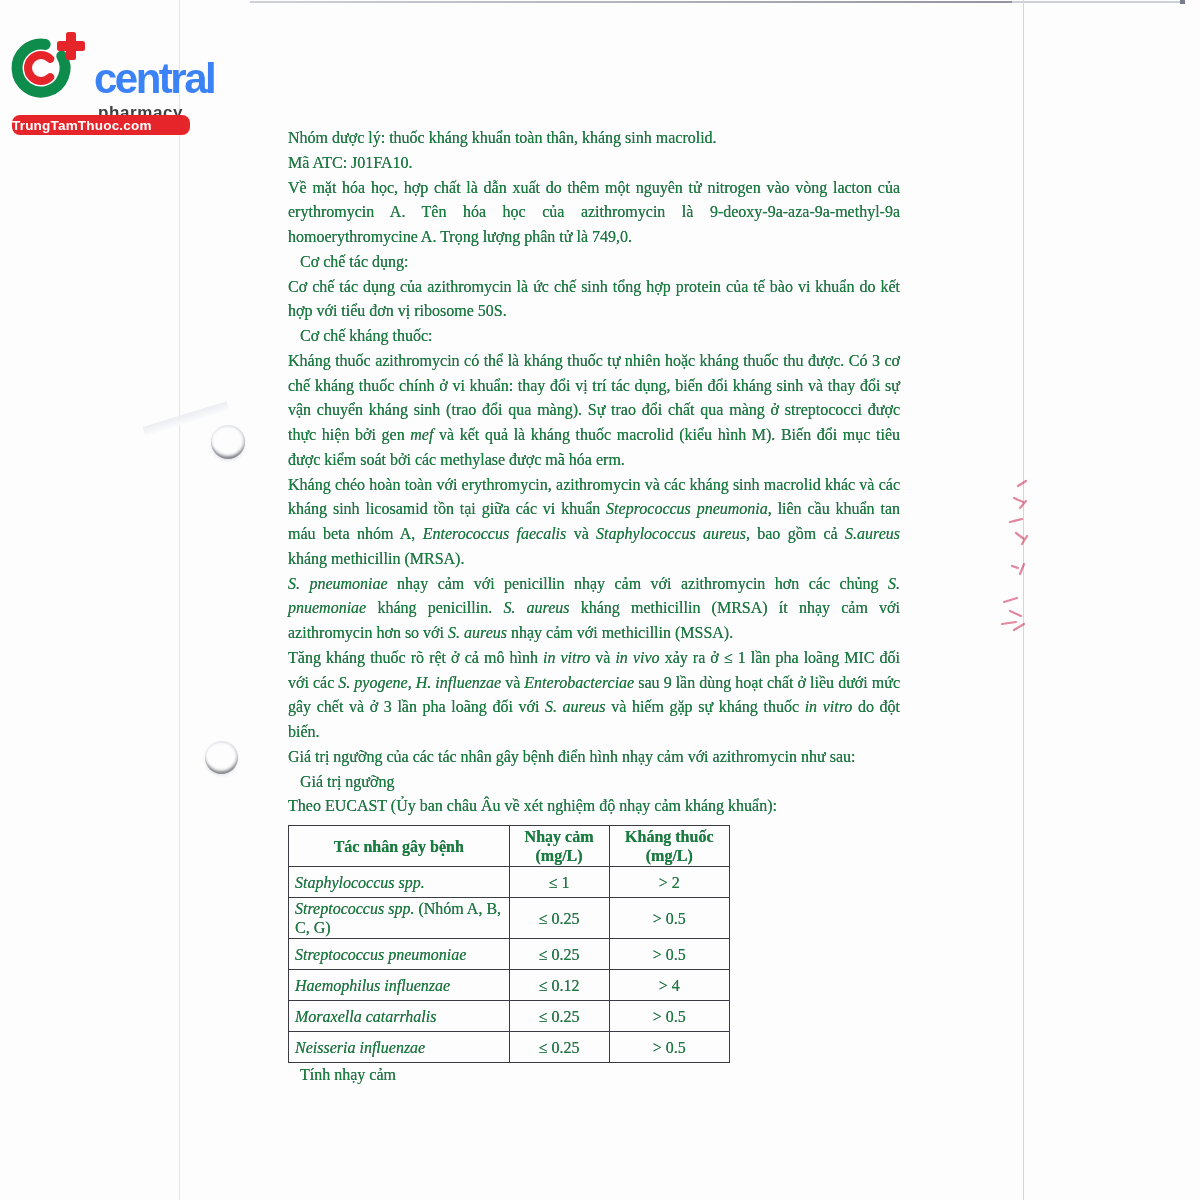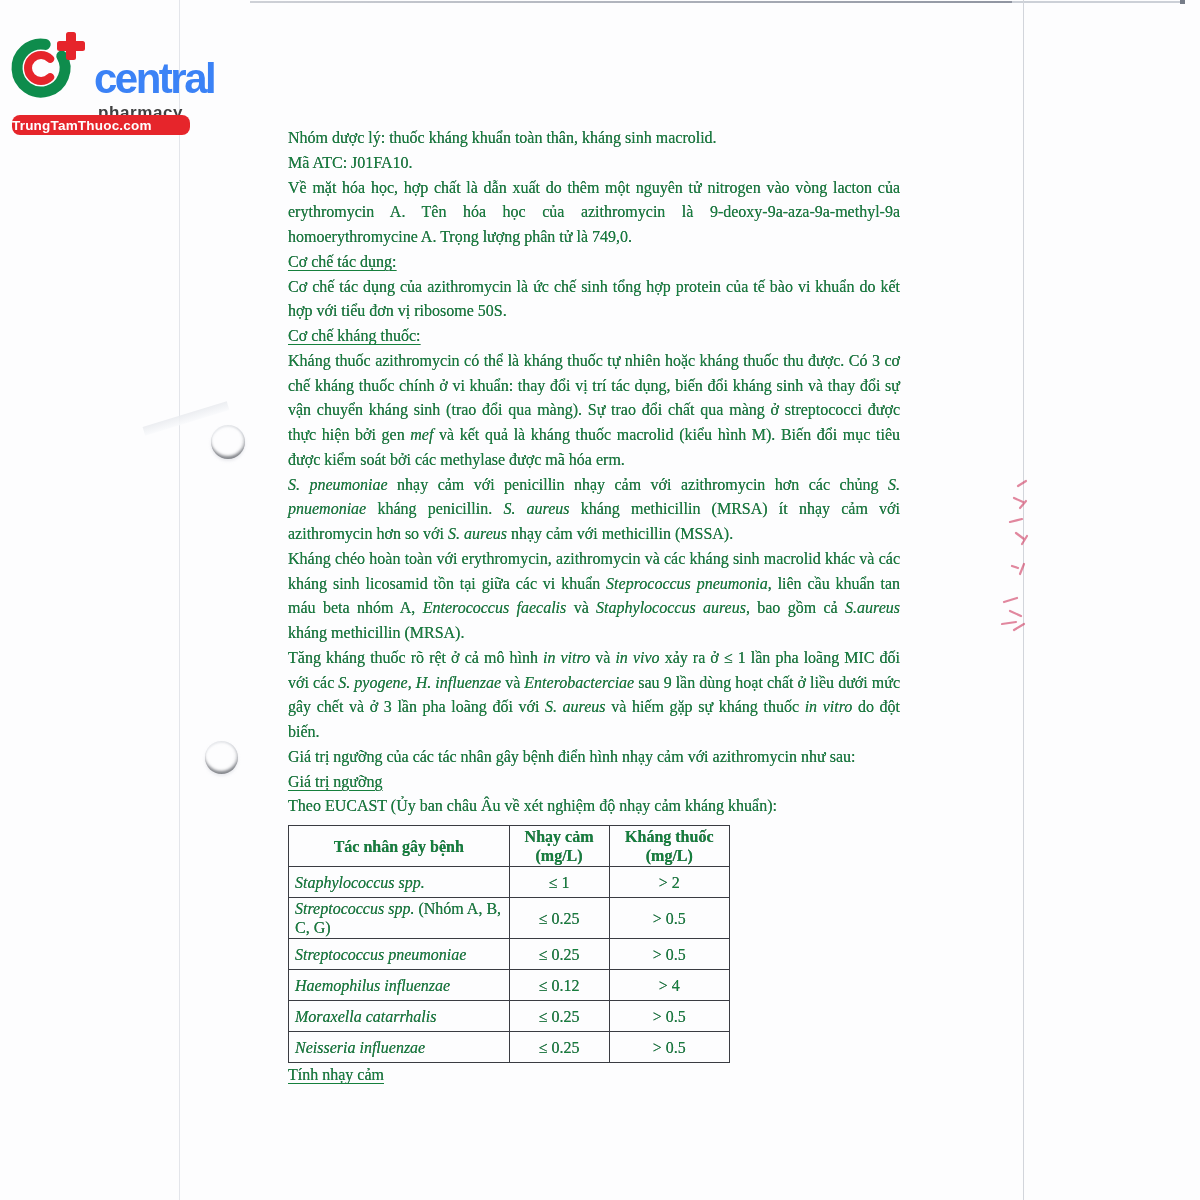--- a/index.html
+++ b/index.html
@@ -32,21 +32,21 @@
   .hole2{left:205px;top:741px;width:33px;height:33px;}
   .fold{position:absolute;left:142px;top:414px;width:88px;height:9px;
         background:linear-gradient(to bottom,#e9ebef,#f9fafc);transform:rotate(-17deg);opacity:.85;}
   
   .pen-marks{position:absolute;left:996px;top:478px;}
   
   .doc{position:absolute;left:288px;top:126px;width:612px;color:#15803d;
        font-size:16px;line-height:24.75px;text-align:justify;
        text-shadow:0 0 .3px rgba(38,42,52,.75);}
   .doc p{margin:0;}
-  .doc .u{text-decoration:underline;text-underline-offset:3px;text-decoration-thickness:1.1px;}
+  .doc .u{text-underline-offset:3px;text-decoration-thickness:1.1px;margin-left:12px;}
   .doc i{font-style:italic;}
   
   table.breakpoints{border-collapse:collapse;width:442px;margin-top:6px;
                     line-height:19px;font-size:16px;}
   table.breakpoints th, table.breakpoints td{border:1.4px solid #3a3c42;}
   table.breakpoints th{font-weight:bold;text-align:center;height:27px;padding:1px 4px;}
   table.breakpoints td{height:28px;padding:1px 6px;}
   td.pathogen-cell{text-align:left;padding-left:8px;}
   td.pathogen-cell i{font-style:italic;}
   td.val{text-align:center;}
@@ -100,22 +100,22 @@
 
   <div class="doc">
     <div id="doc-text">
         <p><span>Nhóm dược lý: thuốc kháng khuẩn toàn thân, kháng sinh macrolid.</span></p>
         <p><span>Mã ATC: J01FA10.</span></p>
         <p><span>Về mặt hóa học, hợp chất là dẫn xuất do thêm một nguyên tử nitrogen vào vòng lacton của erythromycin A. Tên hóa học của azithromycin là 9-deoxy-9a-aza-9a-methyl-9a homoerythromycine A. Trọng lượng phân tử là 749,0.</span></p>
         <p><span class="u">Cơ chế tác dụng:</span></p>
         <p><span>Cơ chế tác dụng của azithromycin là ức chế sinh tổng hợp protein của tế bào vi khuẩn do kết hợp với tiểu đơn vị ribosome 50S.</span></p>
         <p><span class="u">Cơ chế kháng thuốc:</span></p>
         <p><span>Kháng thuốc azithromycin có thể là kháng thuốc tự nhiên hoặc kháng thuốc thu được. Có 3 cơ chế kháng thuốc chính ở vi khuẩn: thay đổi vị trí tác dụng, biến đổi kháng sinh và thay đổi sự vận chuyển kháng sinh (trao đổi qua màng). Sự trao đổi chất qua màng ở streptococci được thực hiện bởi gen </span><i>mef</i><span> và kết quả là kháng thuốc macrolid (kiểu hình M). Biến đổi mục tiêu được kiểm soát bởi các methylase được mã hóa erm.</span></p>
+        <p><span>Kháng chéo hoàn toàn với erythromycin, azithromycin và các kháng sinh macrolid khác và các kháng sinh licosamid tồn tại giữa các vi khuẩn </span><i>Steprococcus pneumonia</i><span>, liên cầu khuẩn tan máu beta nhóm A, </span><i>Enterococcus faecalis</i><span> và </span><i>Staphylococcus aureus</i><span>, bao gồm cả </span><i>S.aureus</i><span> kháng methicillin (MRSA).</span></p>
         <p><i>S. pneumoniae</i><span> nhạy cảm với penicillin nhạy cảm với azithromycin hơn các chủng </span><i>S. pnuemoniae</i><span> kháng penicillin. </span><i>S. aureus</i><span> kháng methicillin (MRSA) ít nhạy cảm với azithromycin hơn so với </span><i>S. aureus</i><span> nhạy cảm với methicillin (MSSA).</span></p>
-        <p><span>Kháng chéo hoàn toàn với erythromycin, azithromycin và các kháng sinh macrolid khác và các kháng sinh licosamid tồn tại giữa các vi khuẩn </span><i>Steprococcus pneumonia</i><span>, liên cầu khuẩn tan máu beta nhóm A, </span><i>Enterococcus faecalis</i><span> và </span><i>Staphylococcus aureus</i><span>, bao gồm cả </span><i>S.aureus</i><span> kháng methicillin (MRSA).</span></p>
         <p><span>Tăng kháng thuốc rõ rệt ở cả mô hình </span><i>in vitro</i><span> và </span><i>in vivo</i><span> xảy ra ở ≤ 1 lần pha loãng MIC đối với các </span><i>S. pyogene</i><span>, </span><i>H. influenzae</i><span> và </span><i>Enterobacterciae</i><span> sau 9 lần dùng hoạt chất ở liều dưới mức gây chết và ở 3 lần pha loãng đối với </span><i>S. aureus</i><span> và hiếm gặp sự kháng thuốc </span><i>in vitro</i><span> do đột biến.</span></p>
         <p><span>Giá trị ngưỡng của các tác nhân gây bệnh điển hình nhạy cảm với azithromycin như sau:</span></p>
         <p><span class="u">Giá trị ngưỡng</span></p>
         <p><span>Theo EUCAST (Ủy ban châu Âu về xét nghiệm độ nhạy cảm kháng khuẩn):</span></p>
       </div>
 
     <table class="breakpoints">
       <colgroup>
           <col style="width:245px">
           <col style="width:110px">

